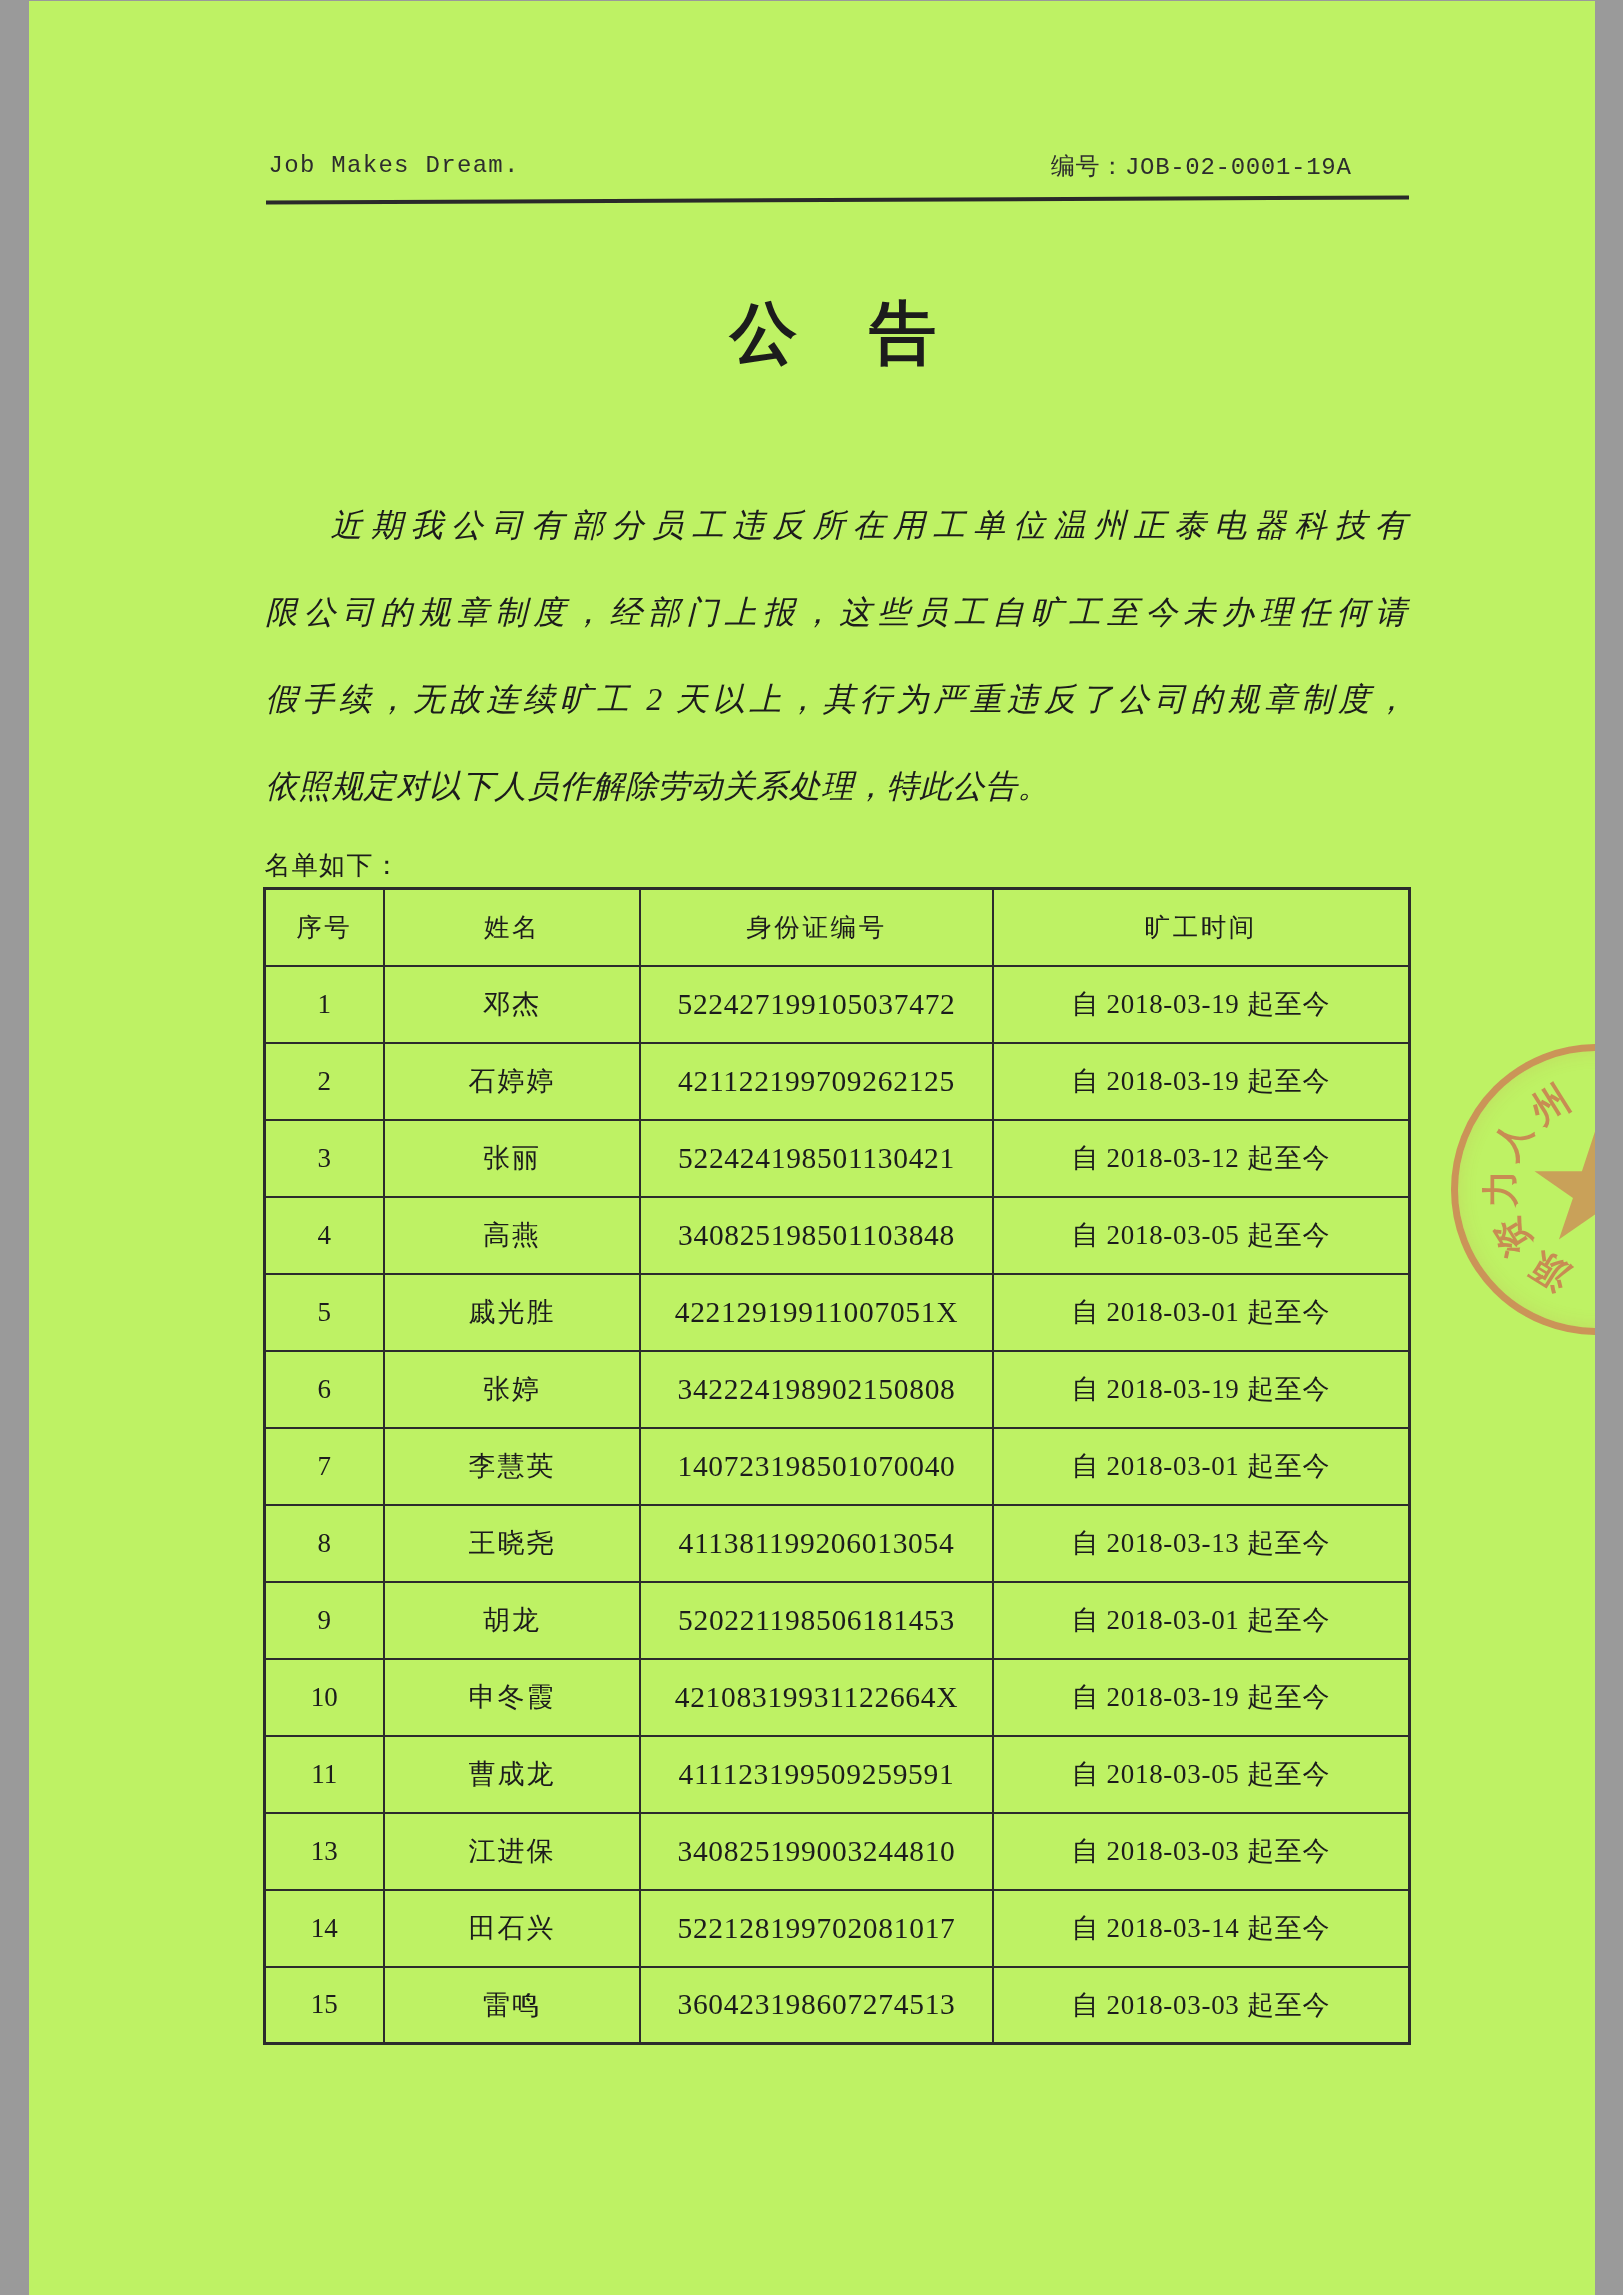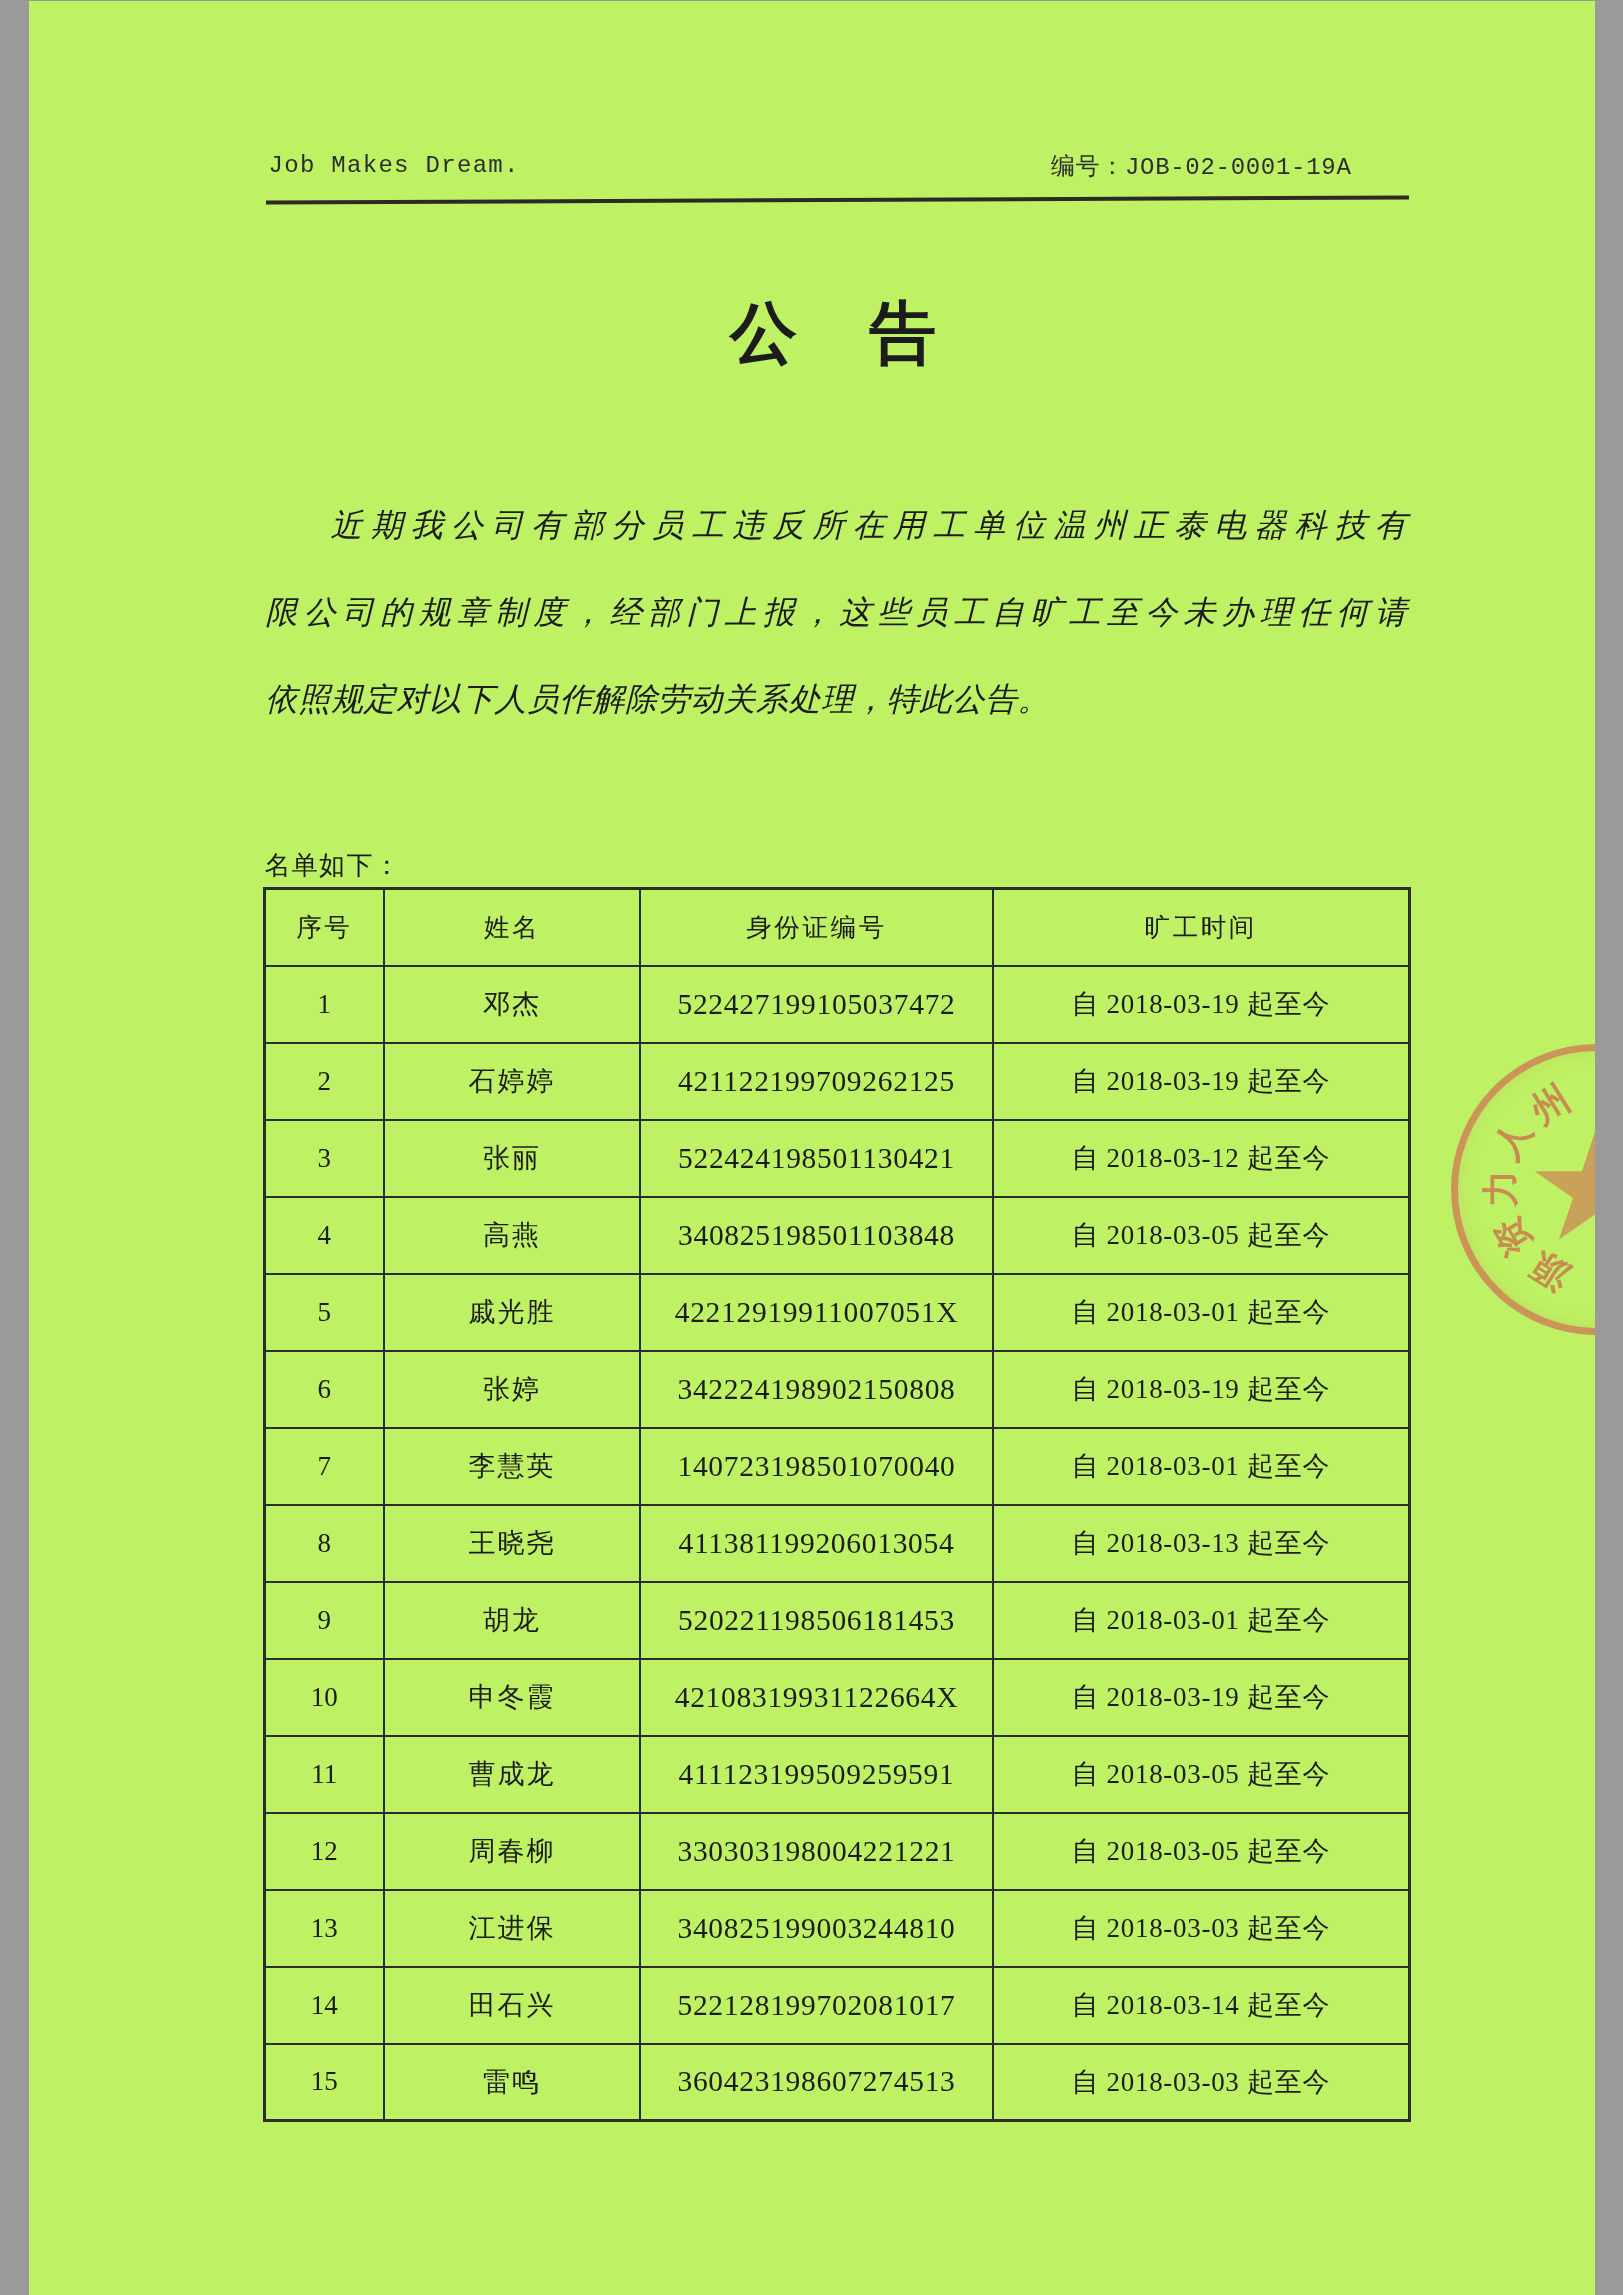--- a/index.html
+++ b/index.html
@@ -97,20 +97,21 @@
 
   <span class="docno"><span>编号：</span><span>JOB-02-0001-19A</span></span>
 
   <div class="rule"></div>
 
   <h1 class="title">公　告</h1>
 
   <div class="body-text">
     <div class="bl indent">近期我公司有部分员工违反所在用工单位温州正泰电器科技有</div>
     <div class="bl">限公司的规章制度，经部门上报，这些员工自旷工至今未办理任何请</div>
+    <div class="bl">假手续，无故连续旷工 2 天以上，其行为严重违反了公司的规章制度，</div>
     <div class="bl last">依照规定对以下人员作解除劳动关系处理，特此公告。</div>
   </div>
 
   <div class="list-label">名单如下：</div>
 
   <table class="roster">
     <colgroup>
       <col style="width:120px">
       <col style="width:256px">
       <col style="width:353px">
@@ -185,26 +186,20 @@
           <td class="c2">42108319931122664X</td>
           <td class="c3">自 2018-03-19 起至今</td>
         </tr>
         <tr>
           <td class="c0">11</td>
           <td class="c1">曹成龙</td>
           <td class="c2">411123199509259591</td>
           <td class="c3">自 2018-03-05 起至今</td>
         </tr>
         <tr>
-          <td class="c0">12</td>
-          <td class="c1">周春柳</td>
-          <td class="c2">330303198004221221</td>
-          <td class="c3">自 2018-03-05 起至今</td>
-        </tr>
-        <tr>
           <td class="c0">13</td>
           <td class="c1">江进保</td>
           <td class="c2">340825199003244810</td>
           <td class="c3">自 2018-03-03 起至今</td>
         </tr>
         <tr>
           <td class="c0">14</td>
           <td class="c1">田石兴</td>
           <td class="c2">522128199702081017</td>
           <td class="c3">自 2018-03-14 起至今</td>

